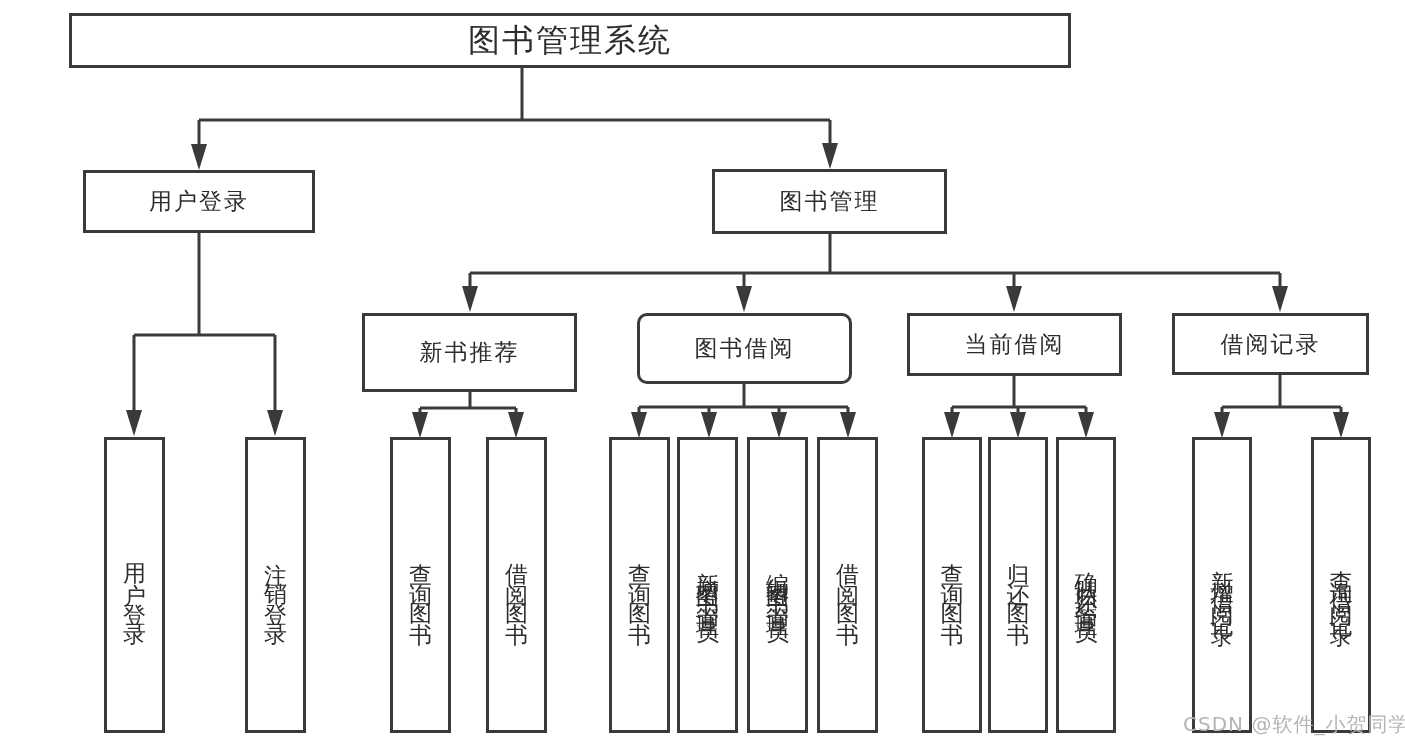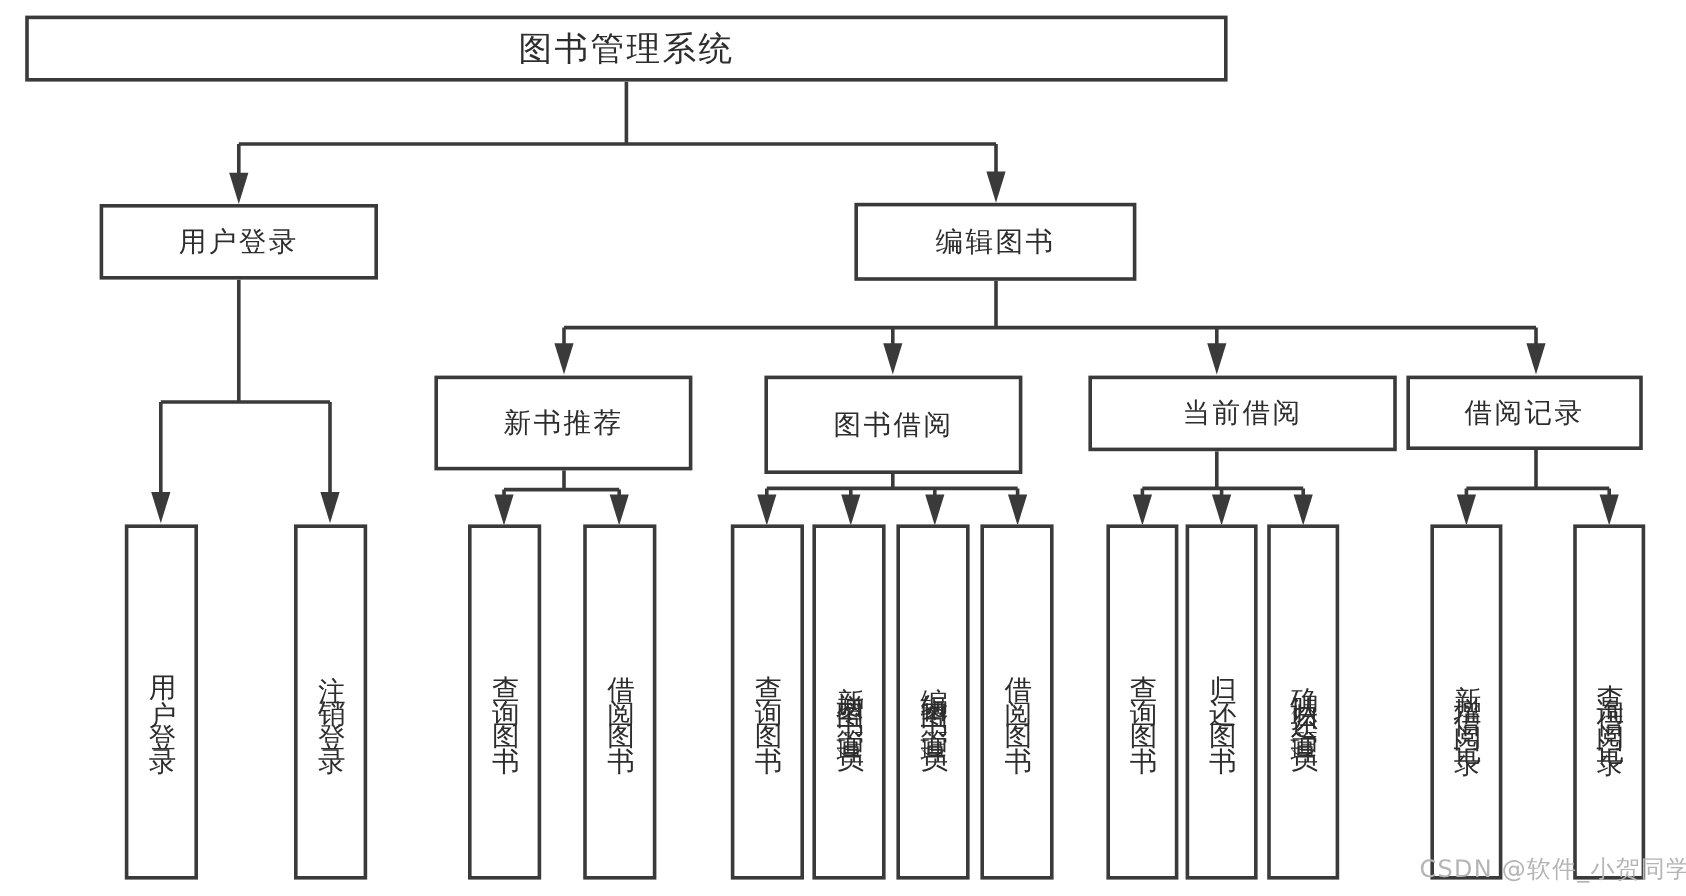--- a/index.html
+++ b/index.html
@@ -17,21 +17,21 @@
   }
   #connectors{position:absolute;left:0;top:0;width:1405px;height:747px;z-index:1;}
   #connectors path{stroke:var(--line);stroke-width:3;fill:none;}
   #connectors polygon{fill:var(--line);stroke:none;}
   .hbox{
     position:absolute;z-index:2;box-sizing:border-box;
     border:3px solid var(--line);background:#fff;
     display:flex;align-items:center;justify-content:center;
     font-size:23px;letter-spacing:2px;white-space:nowrap;
   }
-  .hbox.root{font-size:28px;}
+  .hbox.root{font-size:32px;margin-left:48px;}
   .vbox{
     position:absolute;z-index:2;box-sizing:border-box;
     top:437px;height:296px;
     border:3px solid var(--line);background:#fff;
     display:flex;align-items:center;justify-content:center;
   }
   .vbox span{
     writing-mode:vertical-rl;text-orientation:mixed;line-height:1;
     font-size:23px;
   }
@@ -85,25 +85,25 @@
   <g>
     <path d="M1280 375 V407 M1222 407 H1341 M1222 407 V414 M1341 407 V414"></path>
     <polygon points="1214,412 1230,412 1222,438"></polygon>
     <polygon points="1333,412 1349,412 1341,438"></polygon>
   </g>
 </svg>
 
 <div class="hbox root" style="left:21px;top:13px;width:1002px;height:55px;">图书管理系统</div>
 
 <div class="hbox" style="left:83px;top:170px;width:232px;height:63px;">用户登录</div>
-<div class="hbox" style="left:712px;top:169px;width:235px;height:65px;">编辑图书</div>
+<div class="hbox" style="left:712px;top:169px;width:235px;height:65px;">图书管理</div>
 
 <div class="hbox" style="left:362px;top:313px;width:215px;height:79px;">新书推荐</div>
-<div class="hbox" style="left:637px;top:313px;width:215px;height:82px;">图书借阅</div>
-<div class="hbox" style="left:907px;top:313px;width:257px;height:63px;">当前借阅</div>
+<div class="hbox" style="left:637px;top:313px;width:215px;height:71px;border-radius:10px;">图书借阅</div>
+<div class="hbox" style="left:907px;top:313px;width:215px;height:63px;">当前借阅</div>
 <div class="hbox" style="left:1172px;top:313px;width:197px;height:62px;">借阅记录</div>
 
 <div class="vbox gap4" style="left:104px;width:61px;">
   <span>用户登录</span>
 </div>
 <div class="vbox gap4" style="left:245px;width:61px;">
   <span>注销登录</span>
 </div>
 
 <div class="vbox gap4" style="left:390px;width:61px;">

